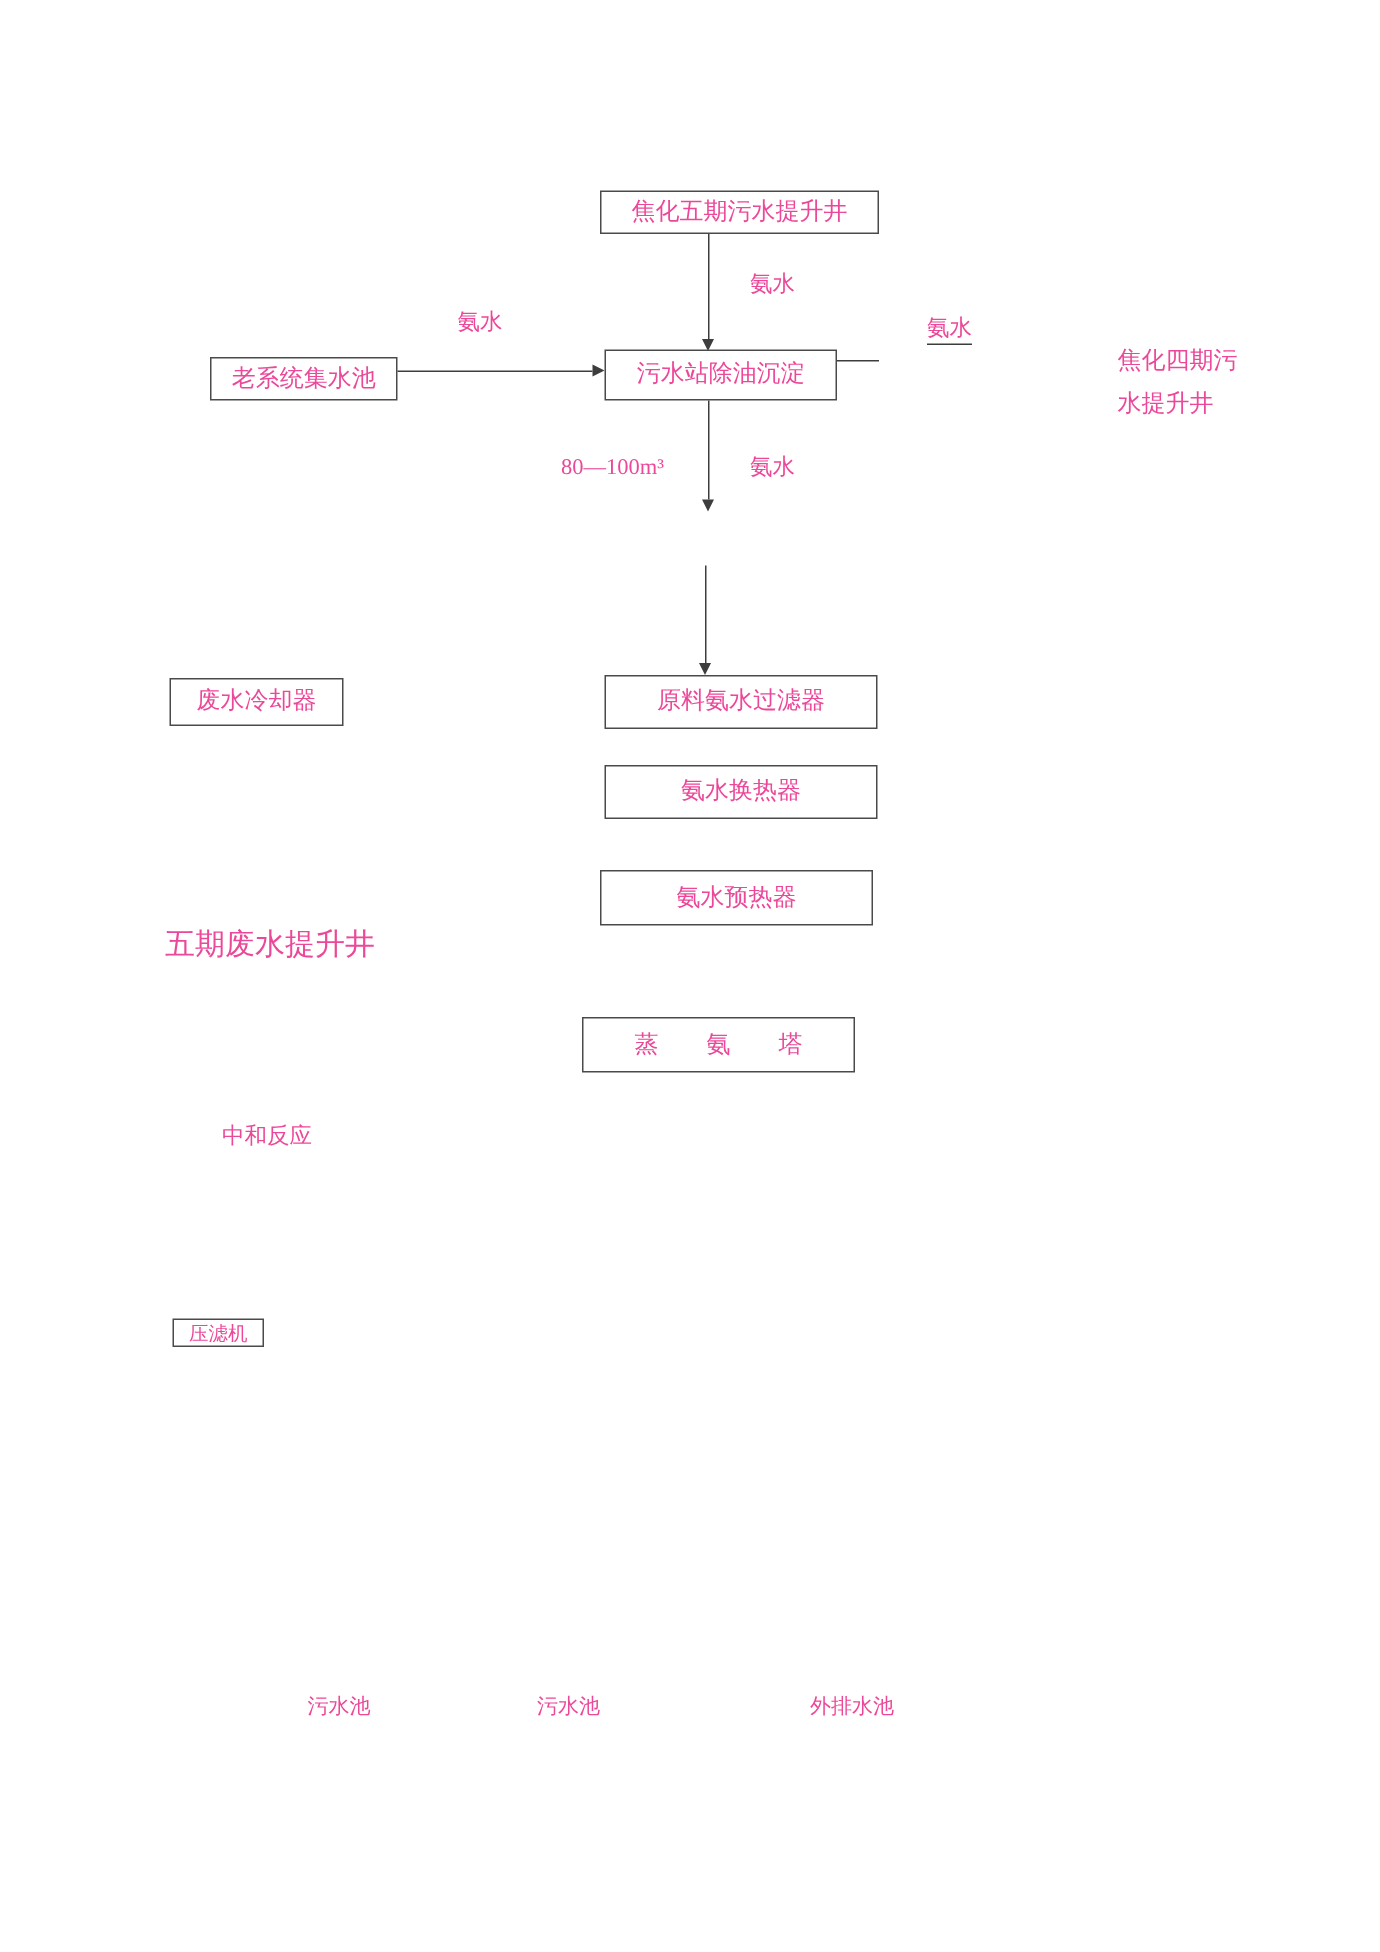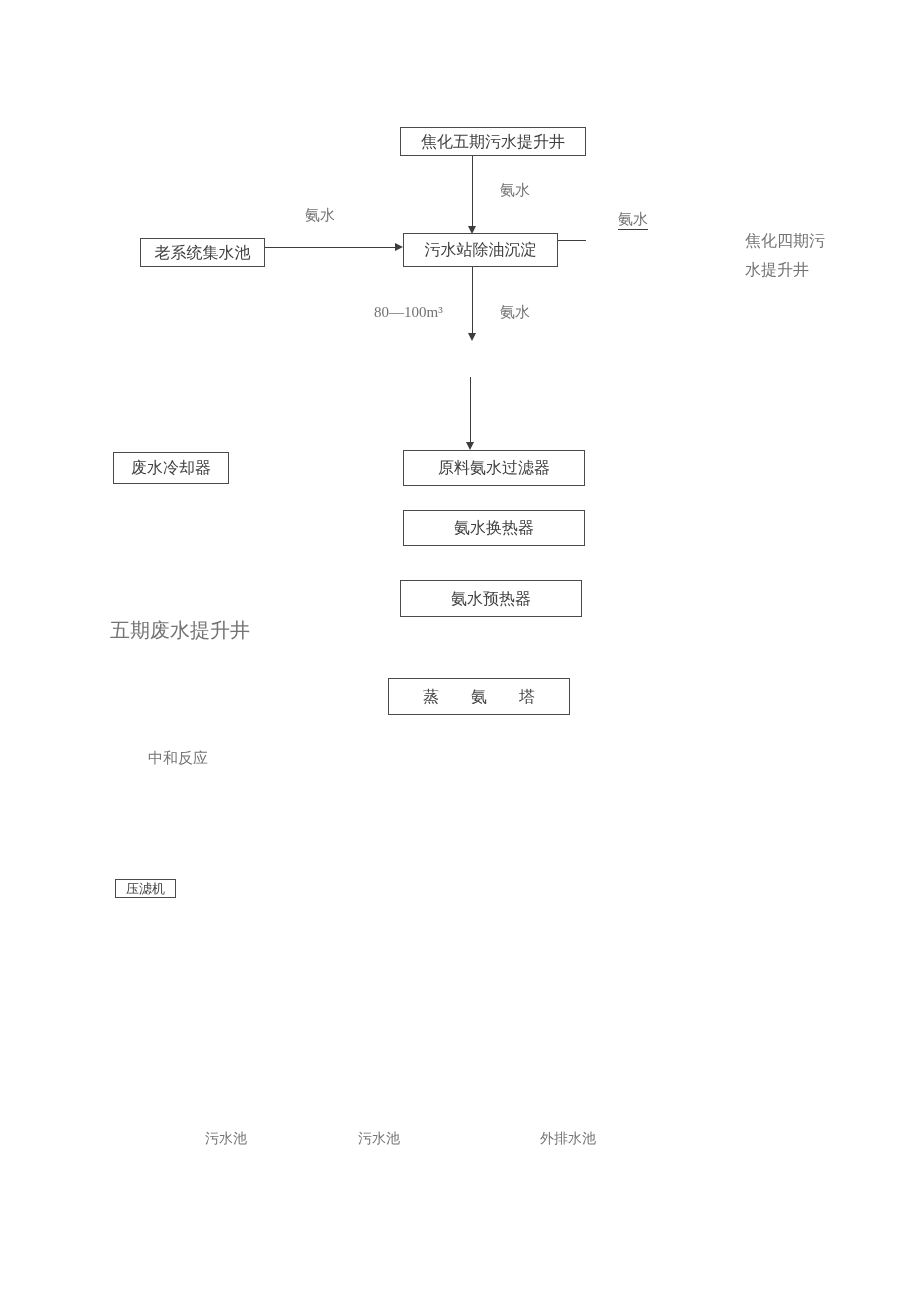--- a/index.html
+++ b/index.html
@@ -14,28 +14,28 @@
     overflow: hidden;
   }
   .box {
     position: absolute;
     box-sizing: border-box;
     border: 1px solid #4a4a4a;
     display: flex;
     align-items: center;
     justify-content: center;
     font-size: 16px;
-    color: #404040;
+    color: #ec4899;
     white-space: pre;
     line-height: 1;
   }
   .lbl {
     position: absolute;
     font-size: 15px;
-    color: #737373;
+    color: #ec4899;
     white-space: pre;
     line-height: 1.2;
   }
   .vline { position: absolute; width: 1px; background: #3d3d3d; }
   .hline { position: absolute; height: 1px; background: #3d3d3d; }
   .arr-down {
     position: absolute; width: 0; height: 0;
     border-left: 4px solid transparent;
     border-right: 4px solid transparent;
     border-top: 8px solid #3d3d3d;

